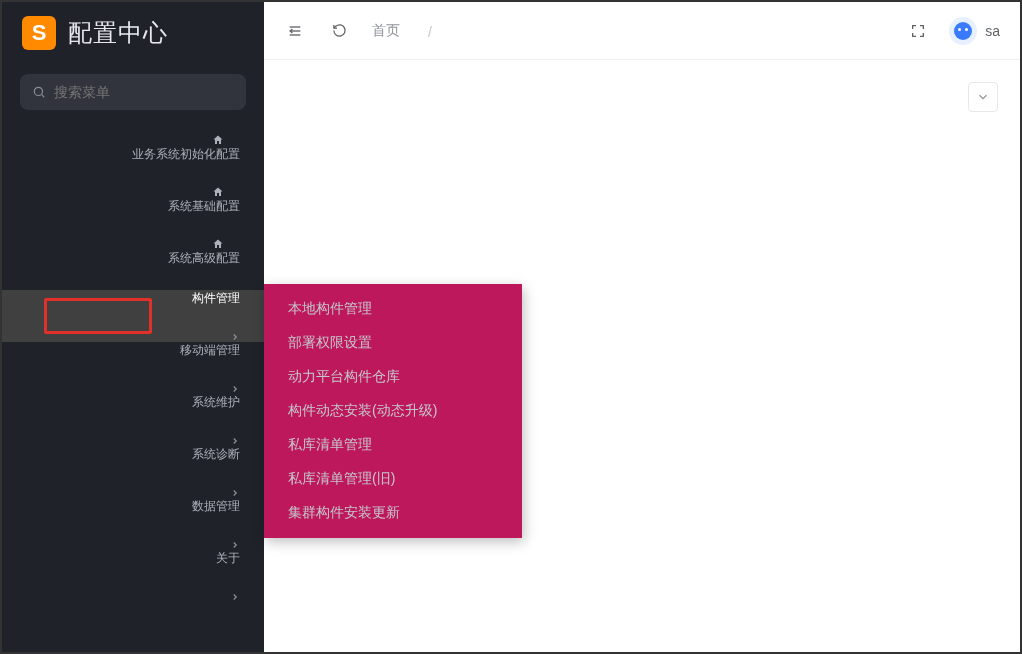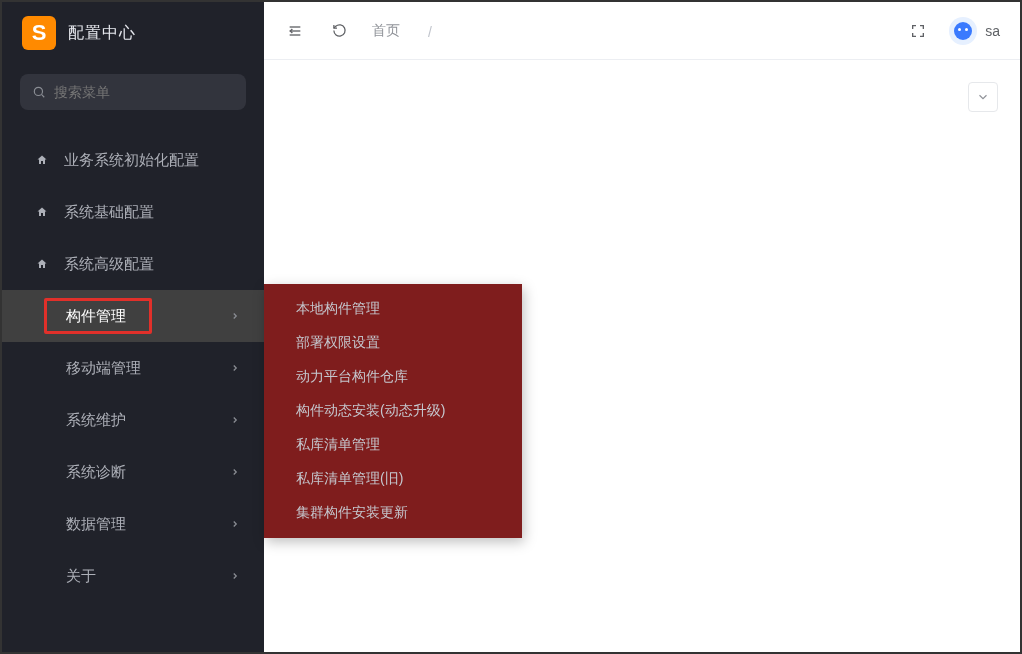--- a/index.html
+++ b/index.html
@@ -4,28 +4,28 @@
 <style>
 * { margin: 0; padding: 0; box-sizing: border-box; font-family: -apple-system, BlinkMacSystemFont, "Segoe UI", "PingFang SC", "Microsoft YaHei", sans-serif; }
 body { width: 1022px; height: 654px; overflow: hidden; background: #fff; border: 2px solid #333; }
 .container { display: flex; width: 100%; height: 100%; position: relative; }
 
 
 .sidebar { width: 262px; background: #20222a; color: #adb0b8; display: flex; flex-direction: column; flex-shrink: 0; }
 .logo-block { display: flex; align-items: center; padding: 14px 20px 14px 20px; color: #fff; }
 .logo-icon { width: 34px; height: 34px; background: #ff8a00; border-radius: 6px; display: flex; align-items: center; justify-content: center; margin-right: 12px; }
 .logo-icon span { font-weight: 700; font-size: 22px; color: #fff; font-family: sans-serif; }
-.logo-text { font-size: 16px; font-weight: 400; color: #e6e8ee; letter-spacing: 1px; }
+.logo-text { font-size: 24px; font-weight: 400; color: #e6e8ee; letter-spacing: 1px; }
 
 .search-wrap { padding: 10px 18px 6px; }
 .search-box { background: #32343d; border-radius: 3px; height: 36px; display: flex; align-items: center; padding: 0 12px; color: #8a8d94; width: 100%; border: none; outline: none; font-size: 14px; }
 .search-icon { color: #8a8d94; margin-right: 8px; display: flex; }
 
 .menu { padding-top: 18px; }
-.menu-item { display: flex; align-items: center; height: 52px; padding: 0 24px 0 38px; font-size: 15px; color: #adb0b8; cursor: pointer; position: relative; }
+.menu-item { display: flex; align-items: flex-end; height: 52px; padding: 0 24px 0 38px; font-size: 12px; color: #adb0b8; cursor: pointer; position: relative; flex-direction: column; }
 .menu-item .lead-icon { margin-right: 14px; display: inline-flex; width: 14px; }
 .menu-item .label { flex: 1; }
 .menu-item .chev { color: #8a8d94; }
 .menu-item.top { padding-left: 34px; }
 .menu-item.sub { padding-left: 64px; }
 .menu-item.active { background: #404040; color: #fff; }
 .red-box { position: absolute; left: 42px; top: 8px; width: 108px; height: 36px; border: 3px solid #e1302a; border-radius: 2px; pointer-events: none; }
 
 
 .main { flex: 1; display: flex; flex-direction: column; background: #fff; position: relative; }
@@ -38,21 +38,21 @@
 .avatar-face { width: 18px; height: 18px; border-radius: 50%; background: #3a7afe; position: relative; }
 .avatar-face::before, .avatar-face::after { content: ""; position: absolute; width: 3px; height: 3px; background: #fff; border-radius: 50%; top: 6px; }
 .avatar-face::before { left: 4px; }
 .avatar-face::after { right: 4px; }
 .username { font-size: 14px; color: #5f6266; }
 
 .content { flex: 1; background: #fff; position: relative; }
 .collapse-chevron { position: absolute; top: 22px; right: 22px; width: 30px; height: 30px; border: 1px solid #e6e8eb; border-radius: 4px; display: flex; align-items: center; justify-content: center; color: #909399; cursor: pointer; background: #fff; }
 
 
-.submenu { position: absolute; left: 262px; top: 282px; width: 258px; background: #7f1d1d; color: #c5c7ce; padding: 8px 12px; z-index: 100; box-shadow: 2px 4px 12px rgba(0,0,0,.25); }
+.submenu { position: absolute; left: 262px; top: 282px; width: 258px; background: #be185d; color: #c5c7ce; padding: 8px 4px; z-index: 100; box-shadow: 2px 4px 12px rgba(0,0,0,.25); }
 .submenu-item { height: 34px; display: flex; align-items: center; padding: 0 20px; font-size: 14px; cursor: pointer; }
 
 svg { display: block; }
 </style>
 </head>
 <body>
 
 <div class="container">
 
   <aside class="sidebar">

